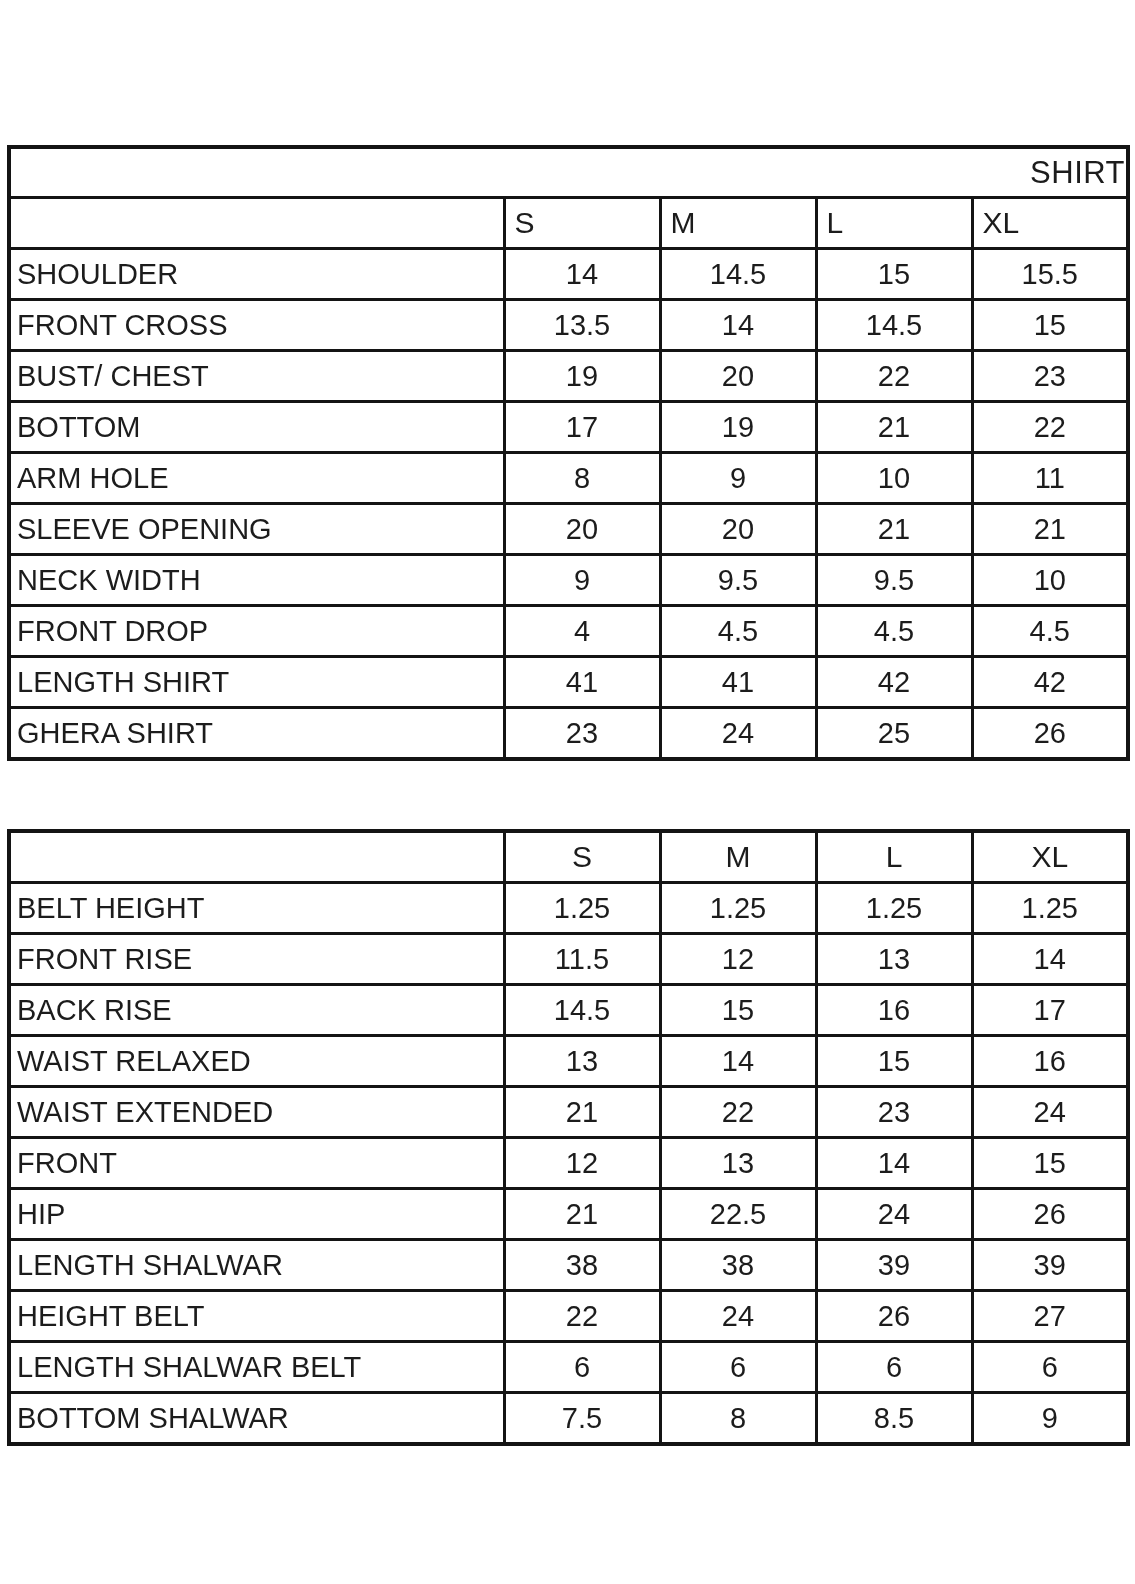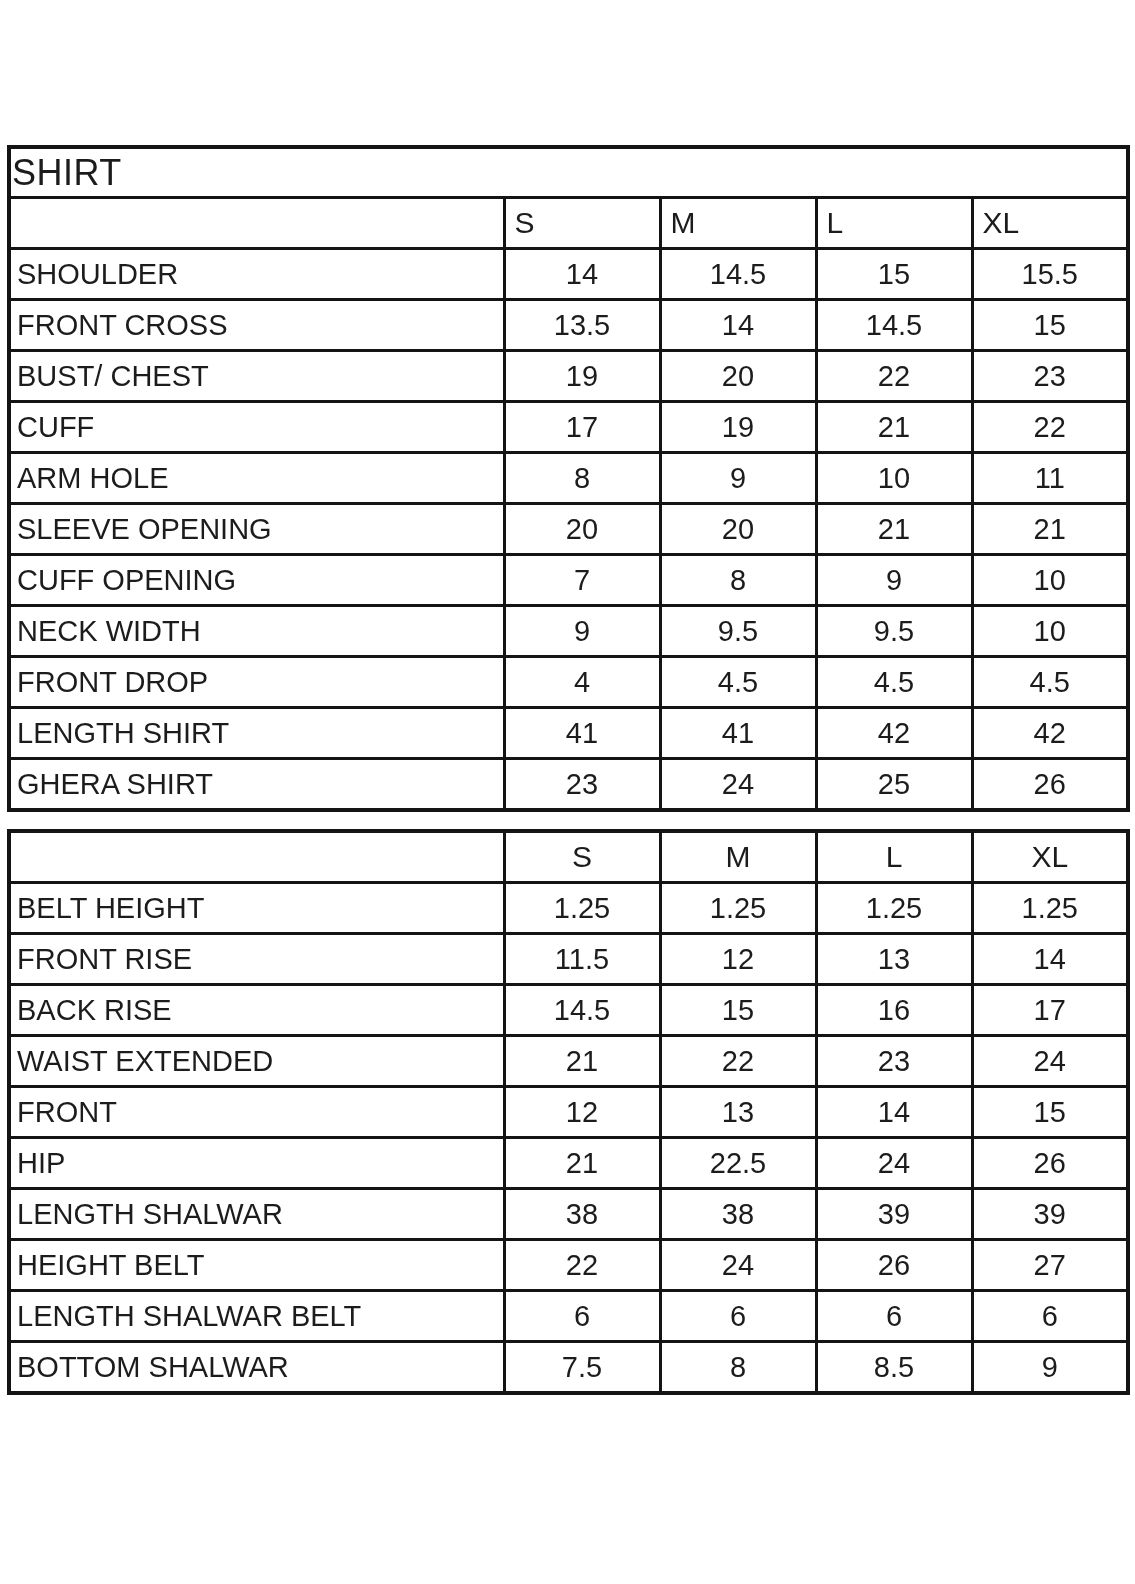--- a/index.html
+++ b/index.html
@@ -33,22 +33,22 @@
     overflow: hidden;
     white-space: nowrap;
     vertical-align: middle;
     font-weight: normal;
   }
   table.size-table { border: 4px solid #141414; }
 
   .title-cell {
     height: 45px;
     font-weight: bold;
-    font-size: 36px;
-    text-align: left;
+    font-size: 31px;
+    text-align: right;
     letter-spacing: 0.5px;
   }
   .size-head {
     height: 46px;
     font-weight: bold;
     font-size: 30px;
   }
   #shirt-table .size-head {
     text-align: left;
     padding-left: 9px;
@@ -112,46 +112,39 @@
           <td class="value-cell">15</td>
         </tr>
         <tr>
           <td class="label-cell">BUST/ CHEST</td>
           <td class="value-cell">19</td>
           <td class="value-cell">20</td>
           <td class="value-cell">22</td>
           <td class="value-cell">23</td>
         </tr>
         <tr>
-          <td class="label-cell">CUFF</td>
+          <td class="label-cell">BOTTOM</td>
           <td class="value-cell">17</td>
           <td class="value-cell">19</td>
           <td class="value-cell">21</td>
           <td class="value-cell">22</td>
         </tr>
         <tr>
           <td class="label-cell">ARM HOLE</td>
           <td class="value-cell">8</td>
           <td class="value-cell">9</td>
           <td class="value-cell">10</td>
           <td class="value-cell">11</td>
         </tr>
         <tr>
           <td class="label-cell">SLEEVE OPENING</td>
           <td class="value-cell">20</td>
           <td class="value-cell">20</td>
           <td class="value-cell">21</td>
           <td class="value-cell">21</td>
-        </tr>
-        <tr>
-          <td class="label-cell">CUFF OPENING</td>
-          <td class="value-cell">7</td>
-          <td class="value-cell">8</td>
-          <td class="value-cell">9</td>
-          <td class="value-cell">10</td>
         </tr>
         <tr>
           <td class="label-cell">NECK WIDTH</td>
           <td class="value-cell">9</td>
           <td class="value-cell">9.5</td>
           <td class="value-cell">9.5</td>
           <td class="value-cell">10</td>
         </tr>
         <tr>
           <td class="label-cell">FRONT DROP</td>
@@ -210,20 +203,27 @@
           <td class="value-cell">14</td>
         </tr>
         <tr>
           <td class="label-cell">BACK RISE</td>
           <td class="value-cell">14.5</td>
           <td class="value-cell">15</td>
           <td class="value-cell">16</td>
           <td class="value-cell">17</td>
         </tr>
         <tr>
+          <td class="label-cell">WAIST RELAXED</td>
+          <td class="value-cell">13</td>
+          <td class="value-cell">14</td>
+          <td class="value-cell">15</td>
+          <td class="value-cell">16</td>
+        </tr>
+        <tr>
           <td class="label-cell">WAIST EXTENDED</td>
           <td class="value-cell">21</td>
           <td class="value-cell">22</td>
           <td class="value-cell">23</td>
           <td class="value-cell">24</td>
         </tr>
         <tr>
           <td class="label-cell">FRONT</td>
           <td class="value-cell">12</td>
           <td class="value-cell">13</td>

